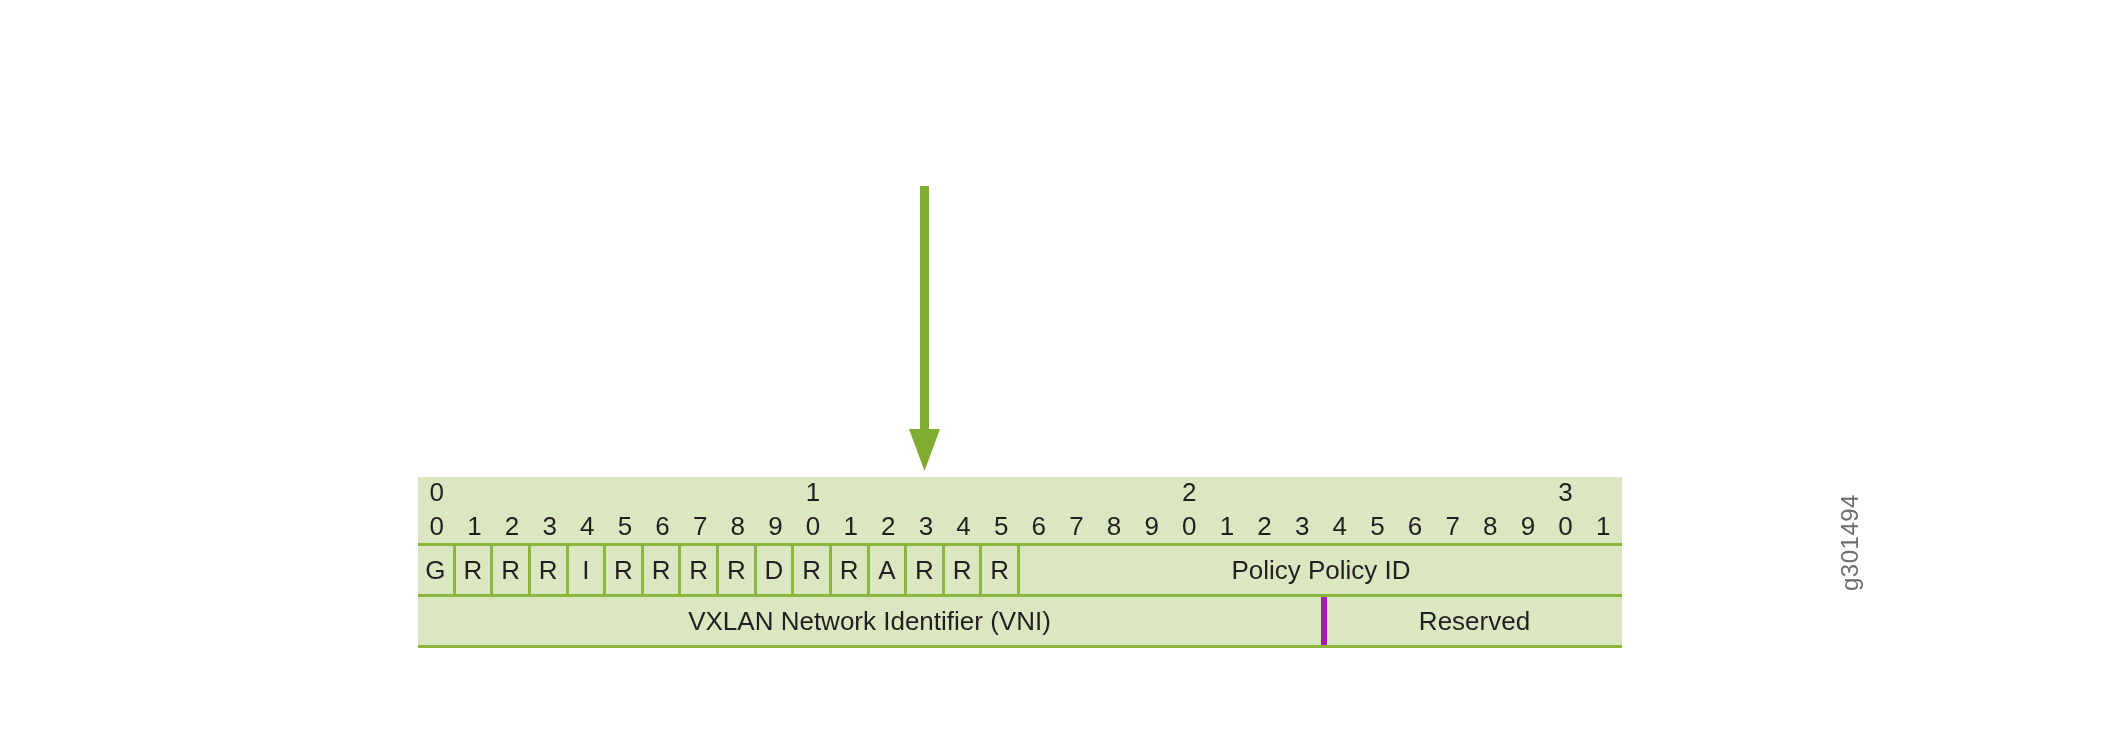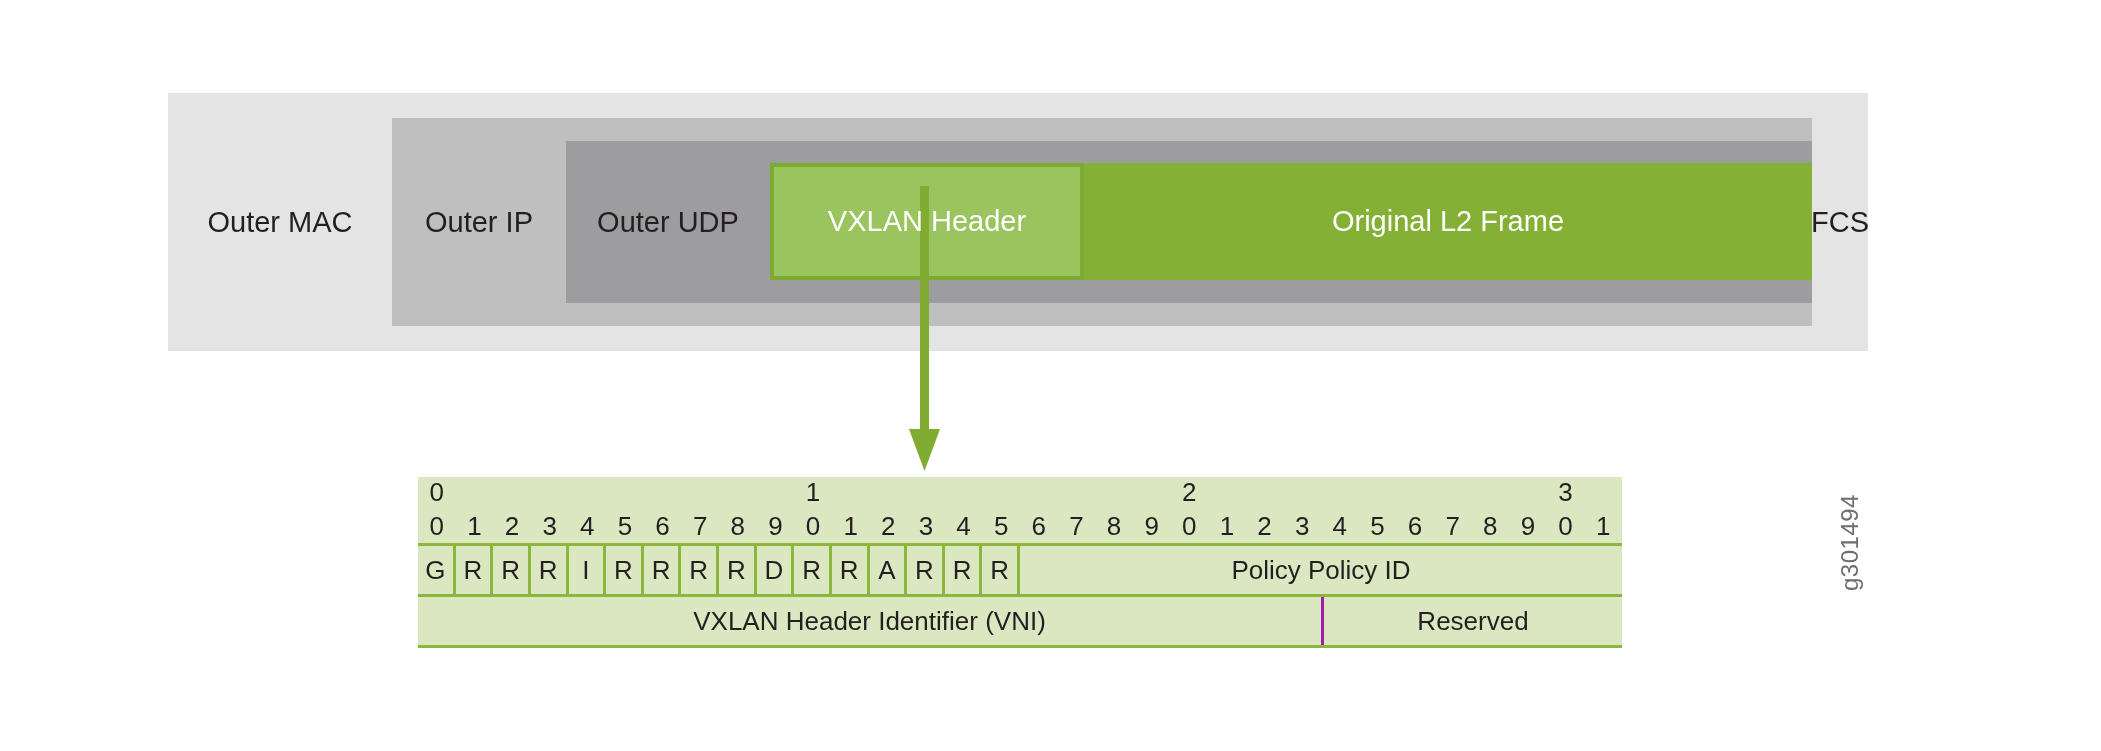--- a/index.html
+++ b/index.html
@@ -205,21 +205,21 @@
     box-sizing: border-box;
     text-align: center;
     font-size: 26px;
     color: #231f20;
     height: 48px;
     line-height: 48px;
     white-space: nowrap;
     overflow: hidden;
   }
   .span-cell.bordered-left {
-    border-left: 3px solid #a21caf;
+    border-left: 6px solid #a21caf;
   }
   .w16 { width: 602px; flex: 0 0 602px; }
   .w24 { width: 903px; flex: 0 0 903px; }
   .w8  { width: 301px; flex: 0 0 301px; }
 
   
   #watermark {
     position: absolute;
     left: 1836px;
     top: 591px;
@@ -229,35 +229,20 @@
     transform-origin: left top;
     white-space: nowrap;
     letter-spacing: 0.5px;
   }
 </style>
 </head>
 <body>
 
 <div id="canvas">
 
-  <div id="encap-stack">
-
-    <div class="band" id="band-outer-mac"></div>
-    <div class="band" id="band-outer-ip"></div>
-    <div class="band" id="band-outer-udp"></div>
-    <div class="band" id="band-original-l2"></div>
-    <div id="box-vxlan-header"></div>
-
-    <div class="label-outer-mac">Outer MAC</div>
-    <div class="label-outer-ip">Outer IP</div>
-    <div class="label-outer-udp">Outer UDP</div>
-    <div class="label-vxlan">VXLAN Header</div>
-    <div class="label-original-l2">Original L2 Frame</div>
-    <div class="label-fcs">FCS</div>
-  </div>
 
   <svg id="connector" viewBox="0 0 40 290">
     <rect x="15" y="0" width="9" height="250" fill="#80ac31"></rect>
     <polygon points="4,243 35,243 19.5,285" fill="#80ac31"></polygon>
   </svg>
 
   <div id="bit-table">
 
     <div class="ruler-row tens">
         <div class="ruler-cell">0</div>
@@ -344,19 +329,19 @@
           <div class="flag-cell">R</div>
           <div class="flag-cell">A</div>
           <div class="flag-cell">R</div>
           <div class="flag-cell">R</div>
           <div class="flag-cell">R</div>
         </div>
       <div class="span-cell w16">Policy Policy  ID</div>
     </div>
 
     <div class="field-row last">
-      <div class="span-cell w24">VXLAN Header Identifier (VNI)</div>
+      <div class="span-cell w24">VXLAN Network Identifier (VNI)</div>
       <div class="span-cell w8 bordered-left">Reserved</div>
     </div>
   </div>
 
   <div id="watermark">g301494</div>
 </div>
 
 </body></html>

